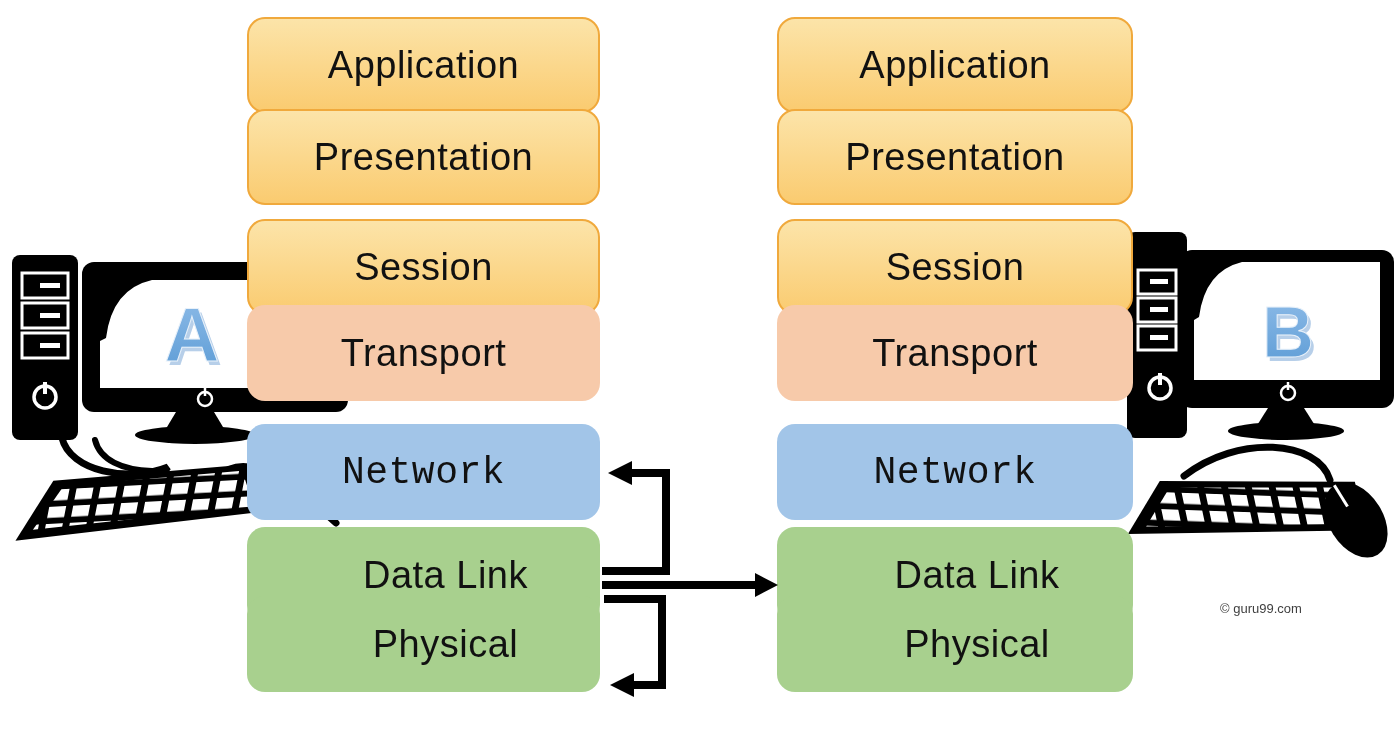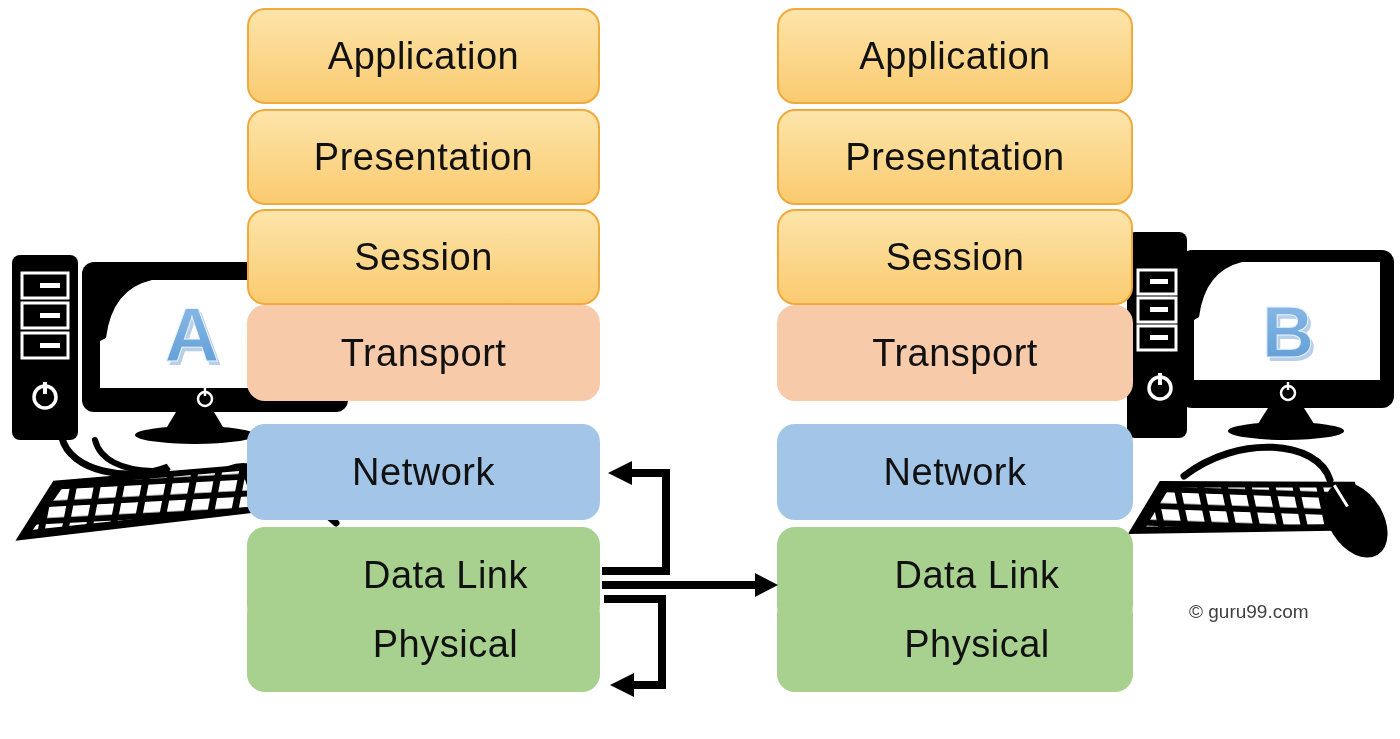--- a/index.html
+++ b/index.html
@@ -8,42 +8,42 @@
     font-family:"Liberation Sans",sans-serif;
   }
   
   .layer{
     position:absolute;height:96px;border-radius:18px;box-sizing:border-box;
     display:flex;align-items:center;justify-content:center;
     font-size:38px;color:var(--layer-text);z-index:2;letter-spacing:.5px;
   }
   .col-a{left:247px;width:353px;}
   .col-b{left:777px;width:356px;}
-  .row0{top:8px}.row1{top:109px}.row2{top:209px}.row3{top:305px}
+  .row0{top:17px}.row1{top:109px}.row2{top:219px}.row3{top:305px}
   .row4{top:424px}.row5{top:527px}.row6{top:596px}
   .upper{
     background:linear-gradient(180deg,var(--upper-fill-top) 0%,var(--upper-fill-bottom) 100%);
     border:2px solid var(--upper-border);
   }
   .transport{background:var(--transport-fill);}
-  .network{background:var(--network-fill);}
+  .network{background:var(--network-fill);font-family:Liberation Mono, monospace;}
   .link{background:var(--datalink-fill);padding-left:44px;}
   
   .computer{position:absolute;z-index:1;}
   .computer-a{left:0;top:225px;}
   .computer-b{left:1118px;top:218px;}
   .sil{fill:var(--computer-silhouette);}
   
   .arrows{position:absolute;left:0;top:0;z-index:3;}
   .arrows .shaft{stroke:var(--arrow);stroke-width:8;fill:none;}
   .arrows .head{fill:var(--arrow);}
   
   .watermark{
-    position:absolute;left:1189px;top:601px;z-index:2;
-    font-size:19px;color:var(--watermark-text);
+    position:absolute;left:1220px;top:601px;z-index:2;
+    font-size:13px;color:var(--watermark-text);
   }
 </style>
 </head>
 <body>
 
 <div class="canvas">
 
   <svg class="computer computer-a" width="350" height="350" viewBox="0 0 350 350">
     <defs>
       <linearGradient id="lgrad" x1="0" y1="0" x2="0" y2="1">

